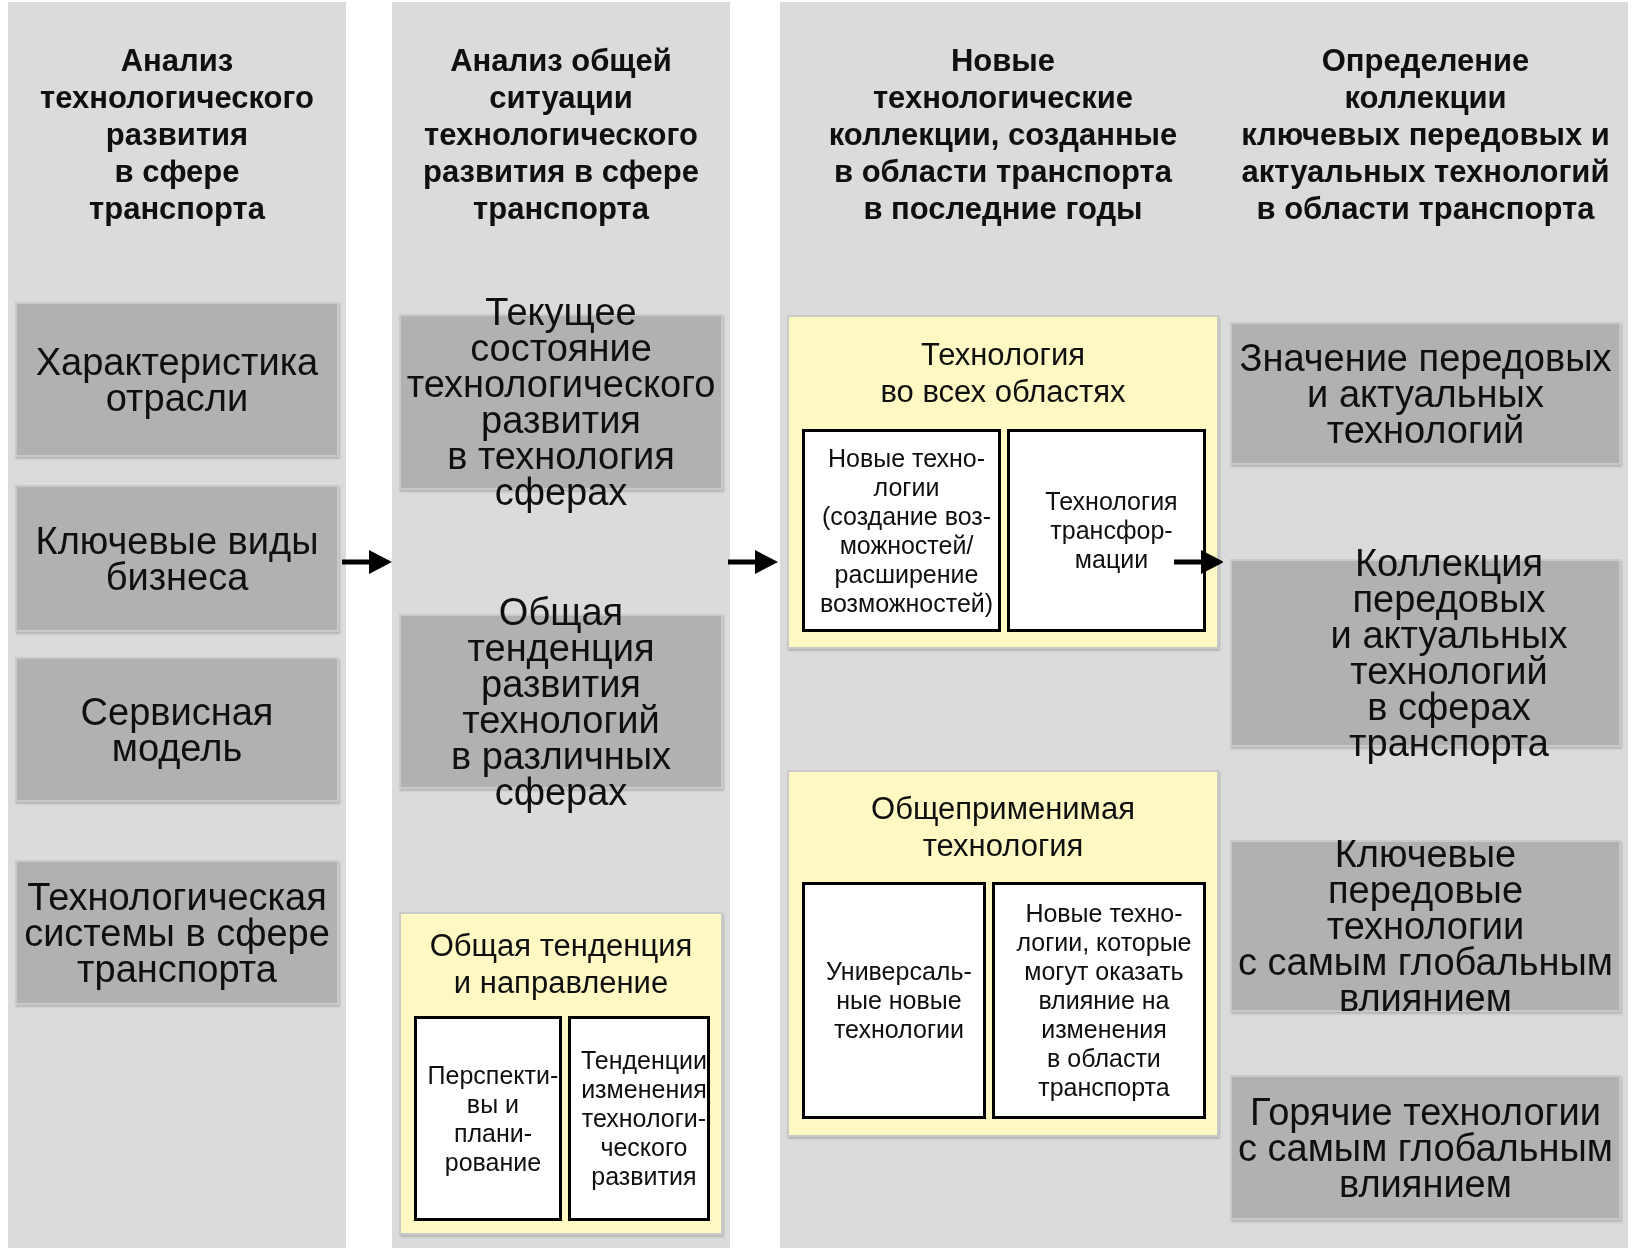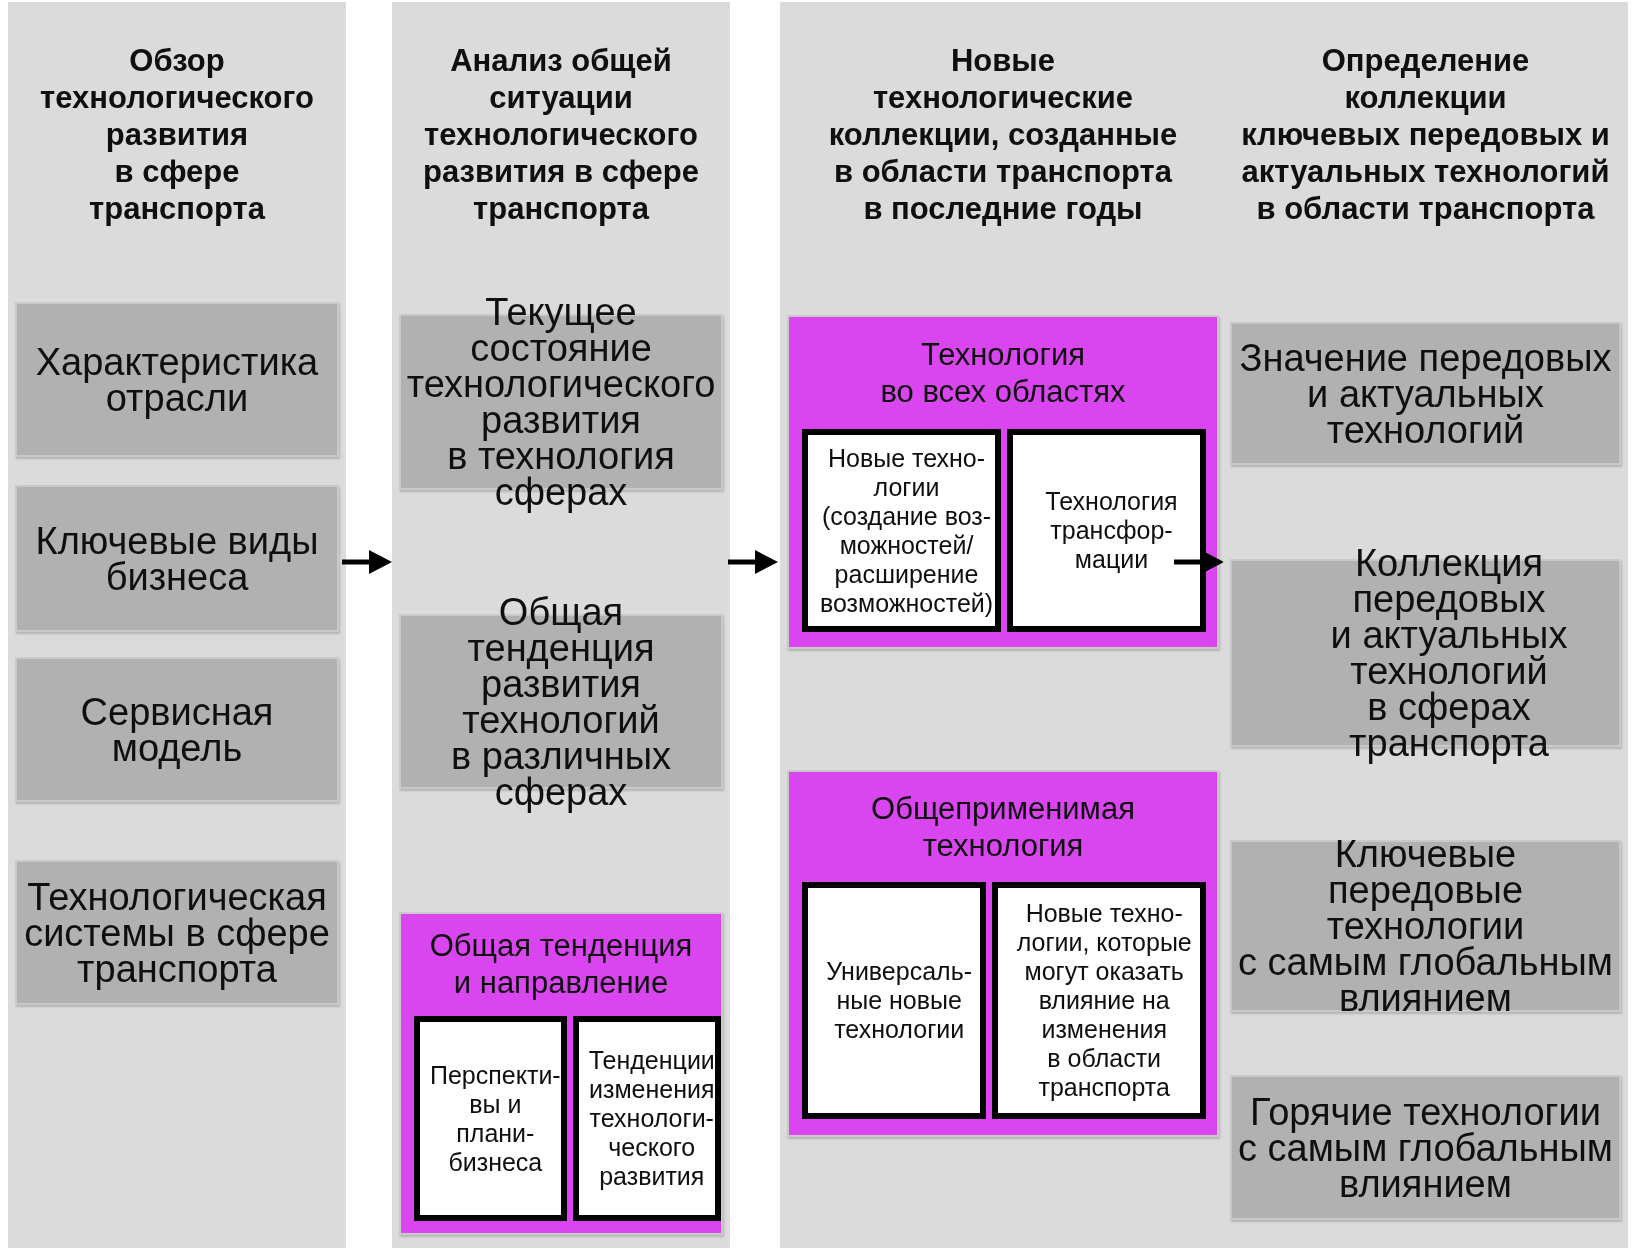--- a/index.html
+++ b/index.html
@@ -39,21 +39,21 @@
     justify-content: center;
     text-align: center;
     font-size: 38px;
     line-height: 36px;
     white-space: pre-line;
     box-sizing: border-box;
   }
   .group {
     position: absolute;
     left: 7px; right: 7px;
-    background: #d946ef;
+    background: #fef9c3;
     border: 2px solid #c9c9c9;
     box-shadow: 1px 2px 2px rgba(0,0,0,0.18);
     box-sizing: border-box;
   }
   .group-header {
     position: absolute;
     left: 0; right: 0; top: 0;
     display: flex;
     align-items: center;
     justify-content: center;
@@ -63,21 +63,21 @@
     white-space: pre-line;
   }
   .whites {
     position: absolute;
     left: 13px; right: 11px;
     display: flex;
     gap: 6px;
   }
   .white-box {
     background: #ffffff;
-    border: 6px solid #000000;
+    border: 3px solid #000000;
     display: flex;
     align-items: center;
     justify-content: center;
     text-align: center;
     font-size: 25px;
     line-height: 29px;
     white-space: pre-line;
     box-sizing: border-box;
     padding-left: 10px;
   }
@@ -88,21 +88,21 @@
     height: 34px;
   }
   .arrow svg { display: block; }
 </style>
 </head>
 <body>
 
 <div class="stage">
 
   <div class="column" style="left:8px; width:338px;">
-    <div class="col-title">Обзор
+    <div class="col-title">Анализ
 технологического
 развития
 в сфере
 транспорта</div>
     <div class="box" style="top:300px; height:155px;">Характеристика
 отрасли</div>
     <div class="box" style="top:483px; height:147px;">Ключевые виды
 бизнеса</div>
     <div class="box" style="top:655px; height:145px;">Сервисная
 модель</div>
@@ -131,21 +131,21 @@
     <div class="box" style="top:612px; height:175px;">Общая тенденция
 развития
 технологий
 в различных сферах</div>
     <div class="group" style="top:910px; height:323px;">
       <div class="group-header" style="height:100px;">Общая тенденция
 и направление</div>
       <div class="whites" style="top:102px; height:205px;">
         <div class="white-box" style="flex:1.13;">Перспекти-
 вы и плани-
-бизнеса</div>
+рование</div>
         <div class="white-box" style="flex:1;">Тенденции
 изменения
 технологи-
 ческого
 развития</div>
       </div>
     </div>
   </div>
 
   <div class="arrow" style="left:728px;">

